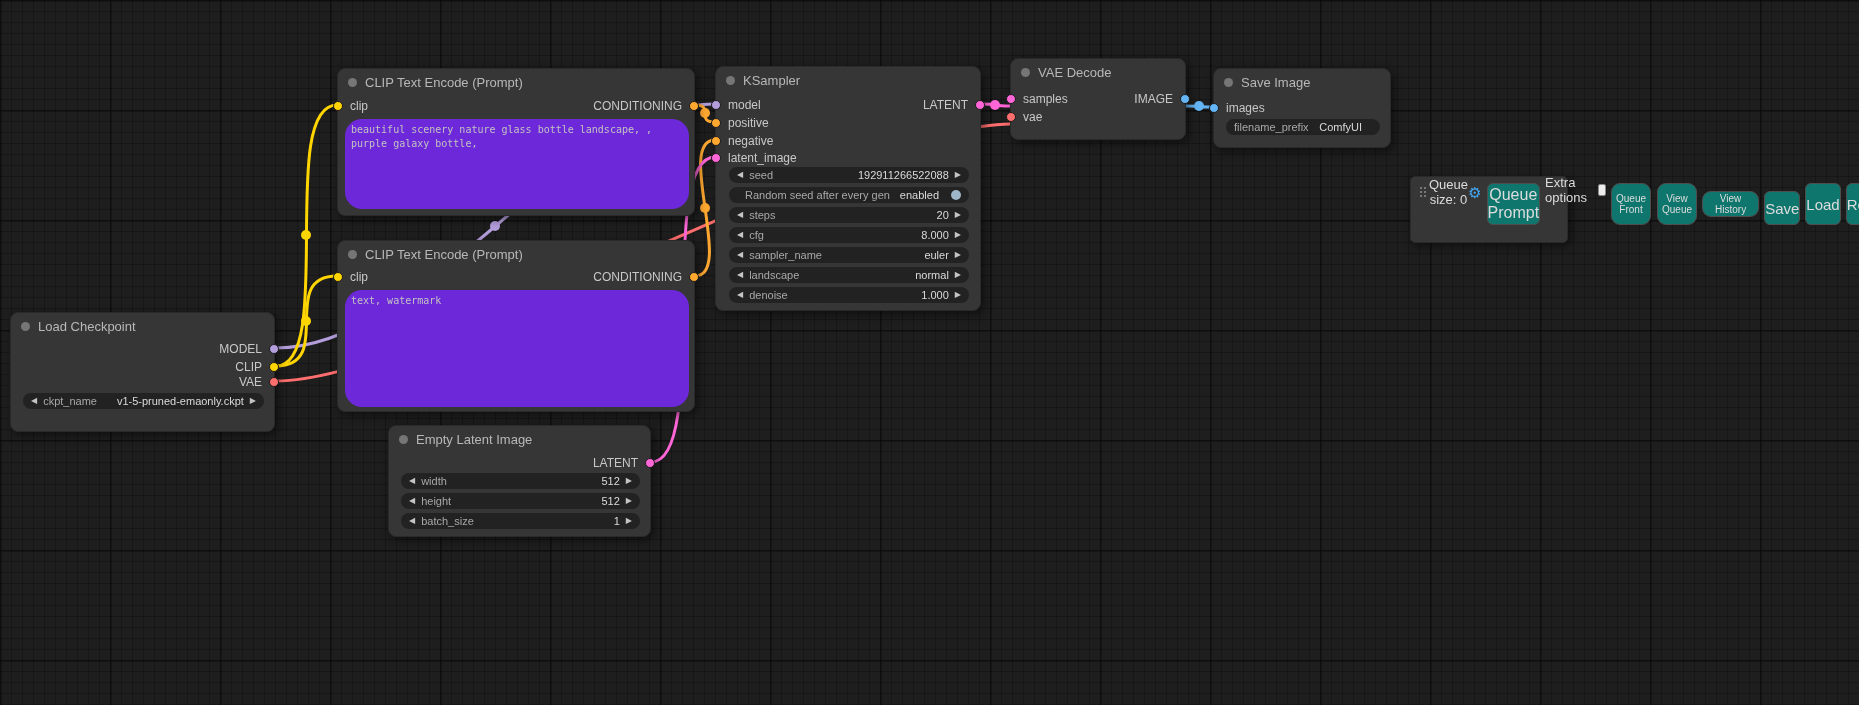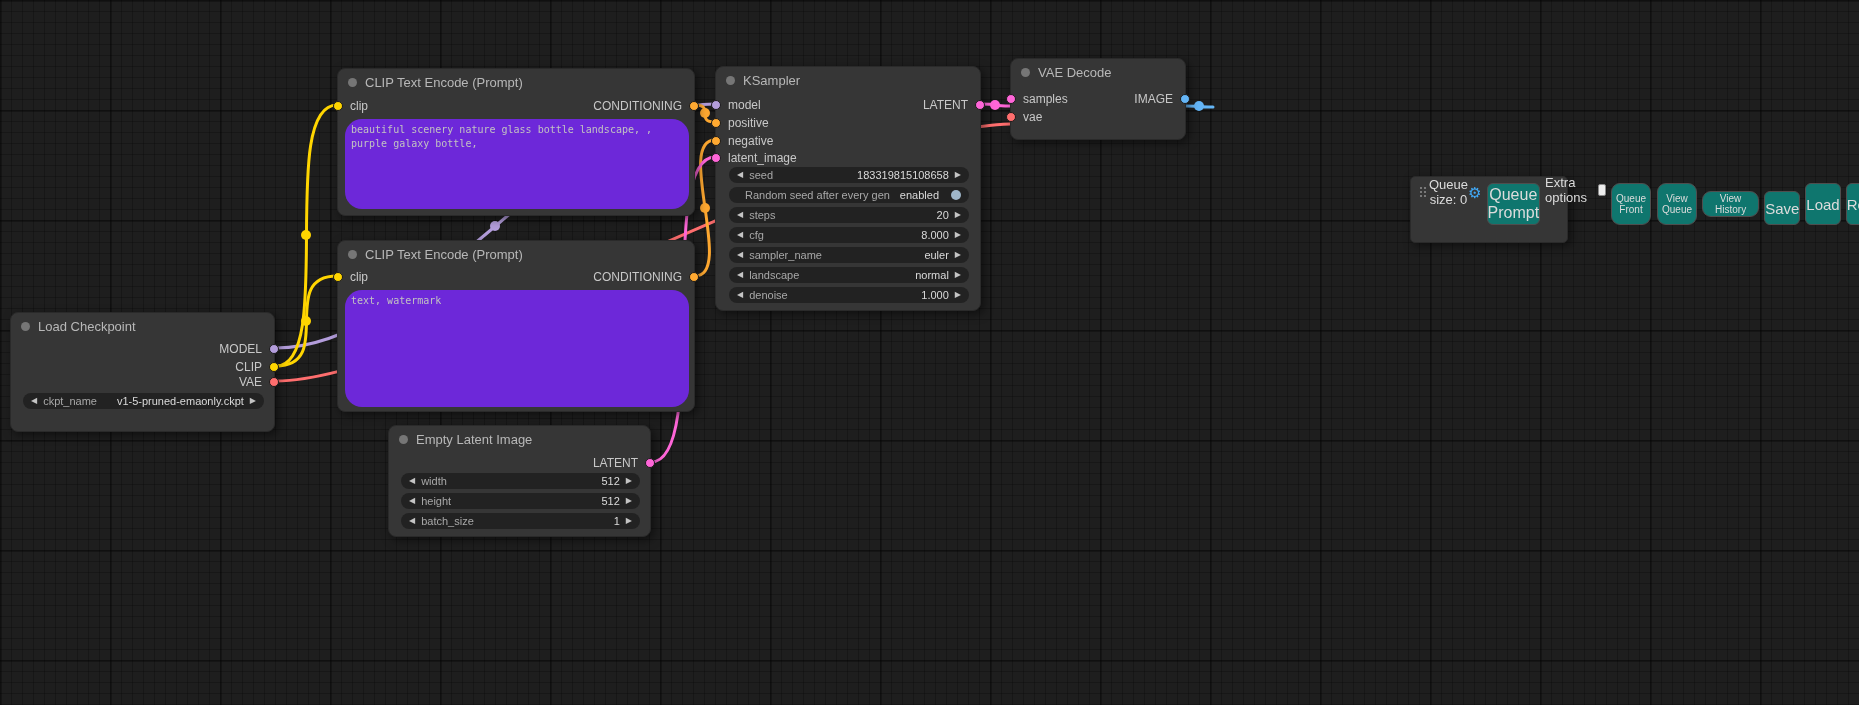--- a/index.html
+++ b/index.html
@@ -223,21 +223,21 @@
       <span>latent_image</span>
     </div>
     <div class="port out" style="top:38px">
       <span class="pdot" style="background: rgb(255, 102, 216);"></span>
       <span>LATENT</span>
     </div>
 
     <div class="widget" style="left:13px;top:100px;width:240px">
       <span class="arr">◀</span>
       <span>seed</span>
-      <span class="wval">183319815108658</span>
+      <span class="wval">192911266522088</span>
       <span class="arr">▶</span>
     </div>
     <div class="widget" style="left:13px;top:120px;width:240px;padding-left:16px">
       <span>Random seed after every gen</span>
       <span class="wval">enabled</span>
       <span class="toggle-dot" style="background: rgb(159, 182, 201);"></span>
     </div>
     <div class="widget" style="left:13px;top:140px;width:240px">
       <span class="arr">◀</span>
       <span>steps</span>
@@ -282,20 +282,34 @@
     <div class="port in" style="top:58px">
       <span class="pdot" style="background: rgb(255, 110, 110);"></span>
       <span>vae</span>
     </div>
     <div class="port out" style="top:40px">
       <span class="pdot" style="background: rgb(100, 181, 246);"></span>
       <span>IMAGE</span>
     </div>
   </div>
 
+  <div class="node" style="left:1213px;top:68px;width:178px;height:80px">
+    <div class="node-title">
+      <span class="tdot"></span>
+      <span>Save Image</span>
+    </div>
+    <div class="port in" style="top:39px">
+      <span class="pdot" style="background: rgb(100, 181, 246);"></span>
+      <span>images</span>
+    </div>
+    <div class="widget" style="left:12px;top:50px;width:154px">
+      <span>filename_prefix</span>
+      <span class="wval" style="margin-right:10px">ComfyUI</span>
+    </div>
+  </div>
 
   <div class="menu">
     <div class="menu-header">
       <span class="drag-dots"></span>
       <span class="qsize">Queue size: 0</span>
       <span class="gear" style="color: rgb(65, 168, 245);">⚙</span>
     </div>
     <button class="btn big">Queue Prompt</button>
     <div class="extra-row">
       <span>Extra options</span>

